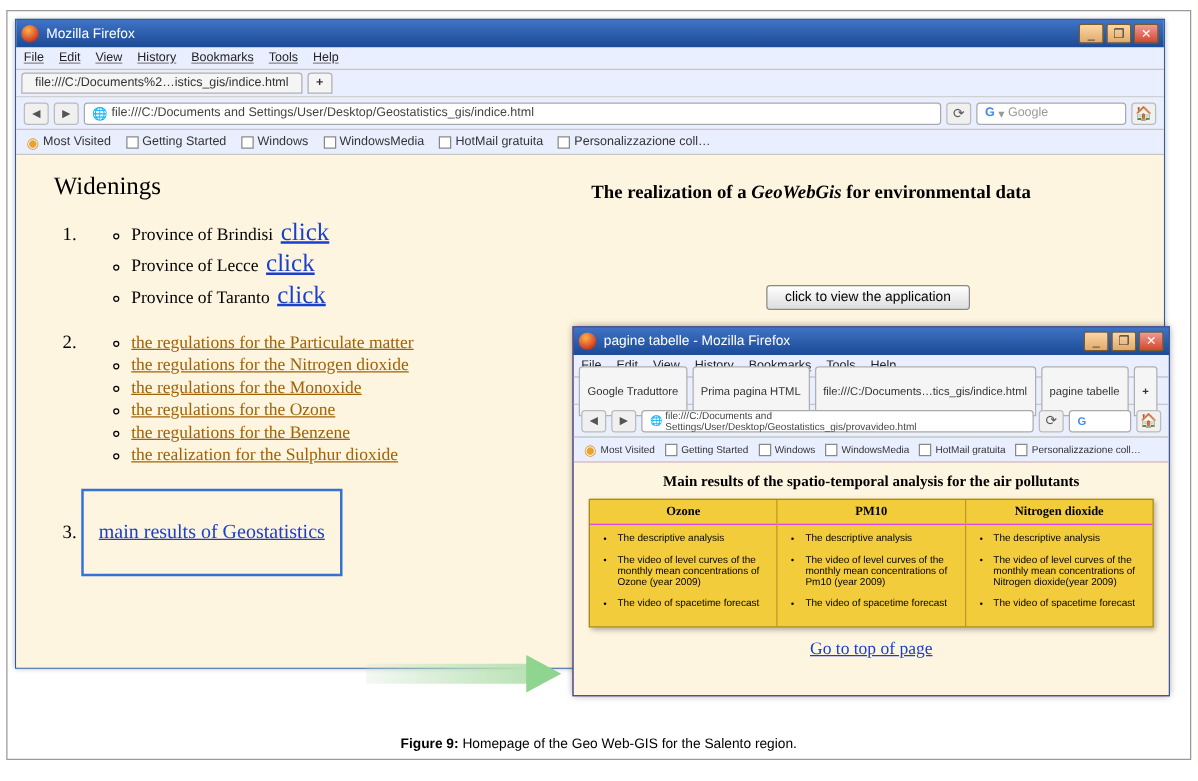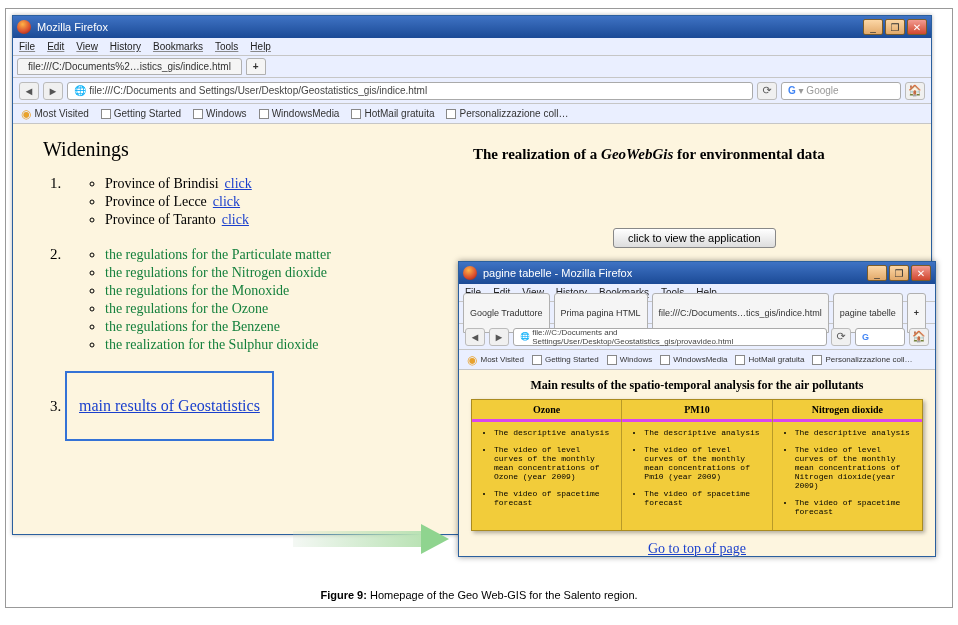--- a/index.html
+++ b/index.html
@@ -29,41 +29,41 @@
 .star { color: #e8a22d; font-size: 12px; }
 
 .page1 { background: #fdf5df; height: calc(100% - 108px); padding: 14px 30px; font-family: "Times New Roman", serif; color: #000; position: relative; }
 .page1 h2 { font-size: 20px; font-weight: normal; margin-bottom: 14px; }
 .rtitle { position: absolute; top: 22px; left: 460px; font-size: 15px; font-weight: bold; }
 .rtitle em { font-style: italic; }
 .ol1 { list-style: decimal; margin-left: 22px; font-size: 15px; }
 .ol1 > li { margin-bottom: 18px; }
 .ul1 { list-style-type: circle; margin-left: 40px; font-size: 14px; margin-top: 4px; }
 .ul1 li { margin: 2px 0; }
-.click { color: #1a3fcd; text-decoration: underline; margin-left: 6px; font-size: 14px; }
-.reglink { color: #15803d; }
+.click { color: #1a3fcd; text-decoration: underline; margin-left: 6px; font-size: 20px; }
+.reglink { color: #a16207; text-decoration: underline; }
 .appbtn { position: absolute; top: 104px; left: 600px; padding: 3px 14px; font-size: 11px; font-family: Arial; border: 1px solid #888; background: linear-gradient(#fff,#ddd); border-radius: 3px; }
 .mainres { border: 2px solid #3472d6; padding: 24px 12px; display: inline-block; }
 .mainres a { color: #1a3fcd; text-decoration: underline; font-size: 16px; }
 .arrow { position: absolute; left: 280px; top: 400px; width: 170px; height: 30px; }
 .arrow-body { position: absolute; left: 0; top: 7px; width: 130px; height: 16px; background: linear-gradient(to right, rgba(200,220,200,0.2), #b9e2b4); }
 .arrow-head { position: absolute; left: 128px; top: 0; width: 0; height: 0; border-top: 15px solid transparent; border-bottom: 15px solid transparent; border-left: 28px solid #8fd48f; }
 
 
 .win2 { position: absolute; top: 252px; left: 452px; width: 478px; height: 296px; border: 1px solid #2a5f9e; box-shadow: 0 0 6px rgba(0,0,0,0.4); background: #be185d; }
 .win2 .tabbar .tab { font-size: 9px; padding: 14px 6px; }
 .page2 { background: #fdf5df; height: calc(100% - 108px); padding: 8px 12px; font-family: "Times New Roman", serif; }
 .page2 h3 { text-align: center; font-size: 12px; font-weight: bold; margin-bottom: 6px; }
 .yellowbox { background: #f2cc3a; border: 1px solid #aa8b20; box-shadow: 2px 2px 4px rgba(0,0,0,0.3); display: flex; }
 .col { flex: 1; border-right: 1px solid #b89a28; padding: 0; }
 .col:last-child { border-right: none; }
-.colh { text-align: center; font-size: 10px; font-weight: bold; padding: 4px 0; border-bottom: 3px solid #d946ef; }
+.colh { text-align: center; font-size: 10px; font-weight: bold; padding: 4px 0; border-bottom: 1px solid #d946ef; }
 .colbody { padding: 6px 10px; font-size: 8px; font-family: Arial; }
 .colbody ul { list-style: disc; margin-left: 12px; }
-.colbody li { margin-bottom: 8px; font-family: Liberation Mono, monospace; }
+.colbody li { margin-bottom: 8px; }
 .gotop { text-align: center; margin-top: 8px; }
 .gotop a { color: #1a3fcd; text-decoration: underline; font-size: 14px; text-align: right; }
 
 .caption { position: absolute; bottom: 6px; left: 0; right: 0; text-align: center; font-size: 11px; font-family: Arial; }
 .caption b { font-weight: bold; }
 </style>
 </head>
 <body>
 
 <div class="figure-frame">

